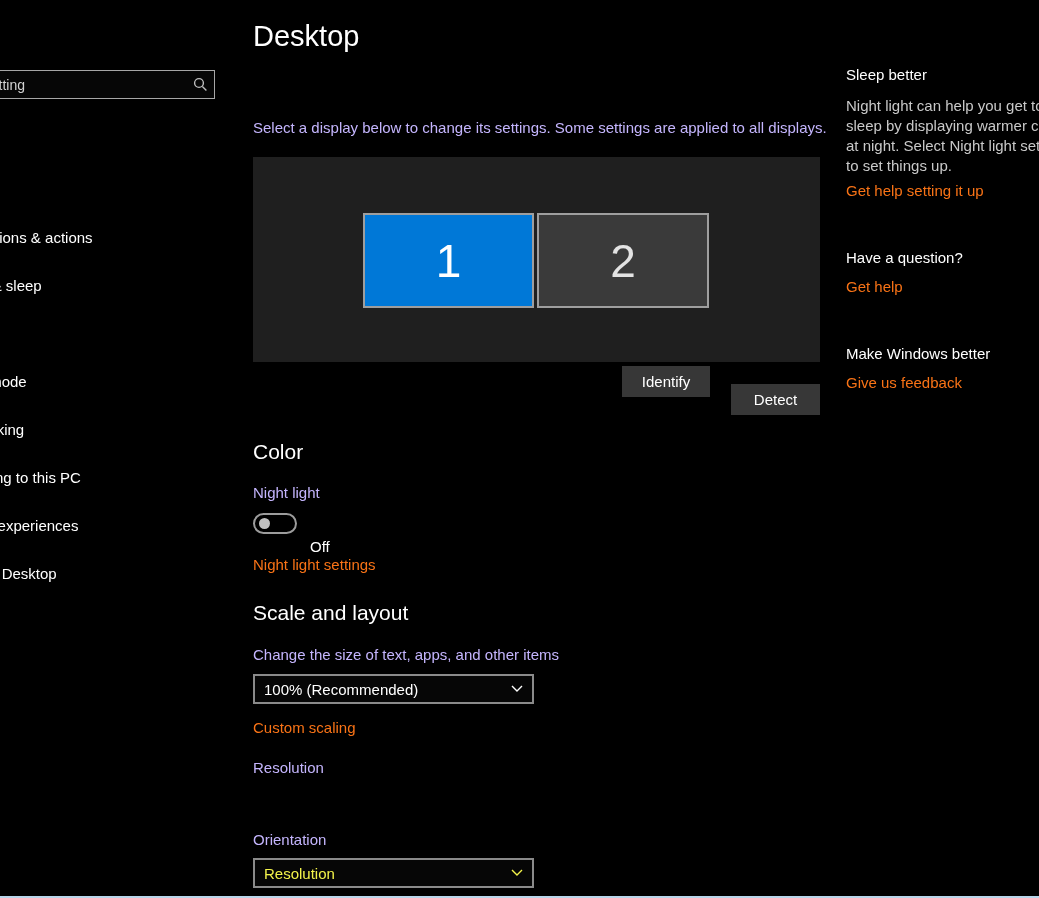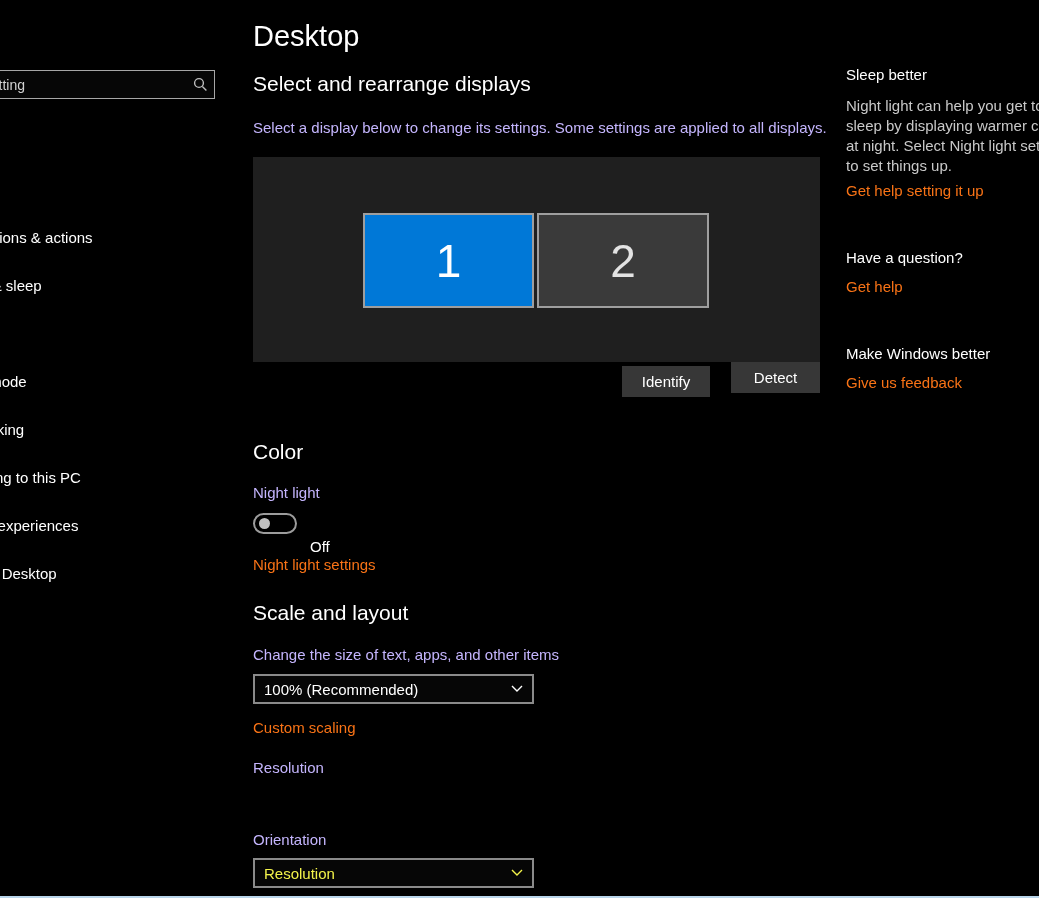--- a/index.html
+++ b/index.html
@@ -95,31 +95,30 @@
   <div class="nav-item" style="top:266px">Power &amp; sleep</div>
   <div class="nav-item" style="top:314px">Storage</div>
   <div class="nav-item" style="top:362px">Tablet mode</div>
   <div class="nav-item" style="top:410px">Multitasking</div>
   <div class="nav-item" style="top:458px">Projecting to this PC</div>
   <div class="nav-item" style="top:506px">Shared experiences</div>
   <div class="nav-item" style="top:554px">Remote Desktop</div>
 
   <div class="abs page-title">Desktop</div>
 
-  <div class="abs h2" style="left:253px;top:72px">Select and rearrange displays</div>
 
   <div class="abs t15" style="left:253px;top:119px;white-space:nowrap">Select a display below to change its settings. Some settings are applied to all displays.</div>
 
   <div class="viz">
     <div class="monitor m1">1</div>
     <div class="monitor m2">2</div>
   </div>
 
   <button class="btn" style="left:622px;top:366px;width:88px">Identify</button>
-  <button class="btn" style="left:731px;top:362px;width:89px">Detect</button>
+  <button class="btn" style="left:731px;top:384px;width:89px">Detect</button>
 
   <div class="abs h2" style="left:253px;top:440px">Color</div>
 
   <div class="abs t15" style="left:253px;top:484px">Night light</div>
 
   <div class="toggle">
     <span class="knob"></span>
   </div>
   <div class="toggle-state">Off</div>
 

